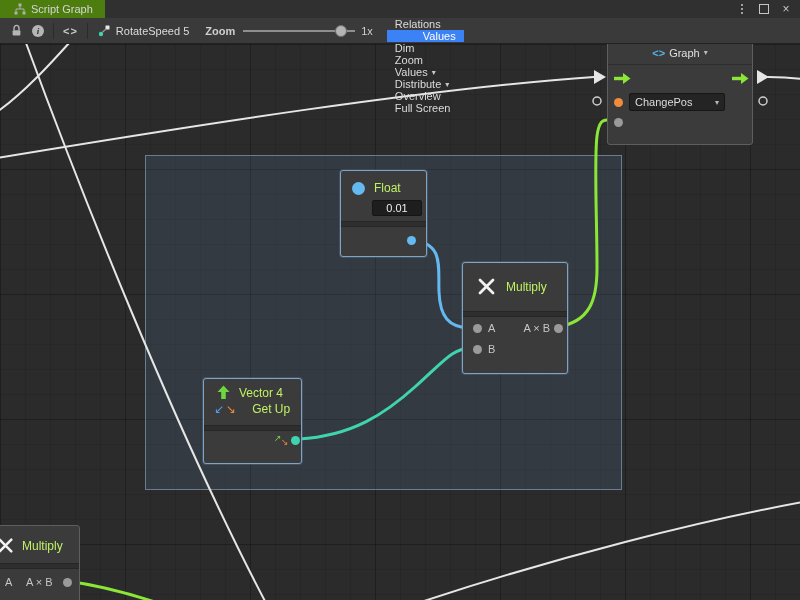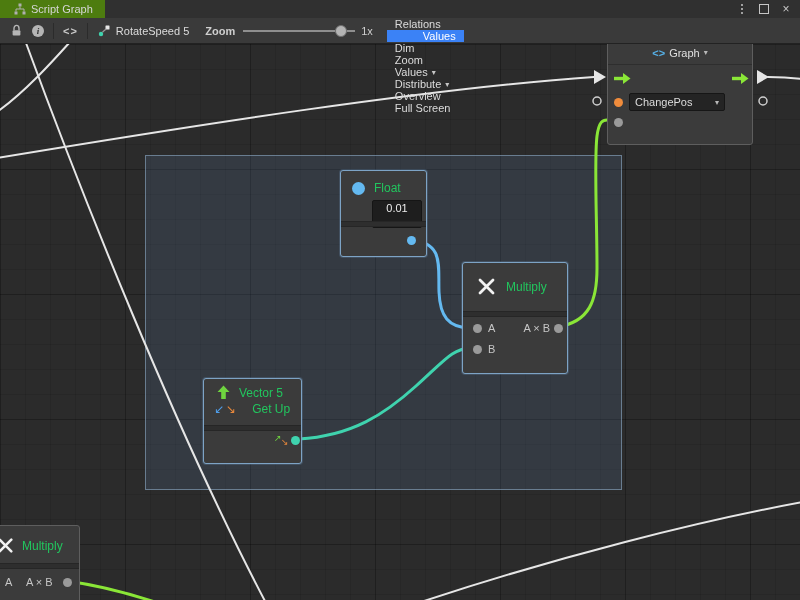--- a/index.html
+++ b/index.html
@@ -49,21 +49,21 @@
       linear-gradient(90deg, rgba(0,0,0,0.10) 1px, transparent 1px);
     background-size:125px 125px,125px 125px,25px 25px,25px 25px;}
   .selection{position:absolute;left:145px;top:155px;width:477px;height:335px;z-index:1;
              border:1px solid transparent;box-sizing:border-box;}
   .wires{position:absolute;left:0;top:0;z-index:2;pointer-events:none;}
 
   
   .node{position:absolute;z-index:3;background:#3b3b3b;border:1px solid #5e5e5e;border-radius:3px;box-sizing:border-box;}
   .node.selected{border-color:#7da3c5;box-shadow:0 0 0 1px rgba(110,150,190,0.25);}
   .ndiv{position:absolute;left:0;right:0;height:4px;background:#2e2e2e;border-top:1px solid #262626;border-bottom:1px solid #262626;}
-  .ntitle{font-size:12px;color:#22c55e;}
+  .ntitle{font-size:12px;color:#bef264;}
   .plabel{position:absolute;font-size:11px;color:#c6c6c6;line-height:13px;}
   .port{position:absolute;width:9px;height:9px;border-radius:50%;background:#9a9a9a;}
   .hrow{display:flex;align-items:center;}
   .circle-icon{width:13px;height:13px;border-radius:50%;}
   .valuebox{position:absolute;background:#1e1e1e;border:1px solid #151515;border-radius:2px;
             color:#ececec;font-size:11px;text-align:center;line-height:15px;box-sizing:border-box;}
   .diag{font-size:12px;line-height:12px;font-family:"DejaVu Sans",sans-serif;}
   .tiny{font-size:9px;line-height:9px;font-family:"DejaVu Sans",sans-serif;}
   .nhead-center{display:flex;align-items:center;justify-content:center;gap:4px;height:23px;
                 border-bottom:1px solid #2e2e2e;font-size:11px;color:#e0e0e0;}
@@ -208,21 +208,21 @@
       <span class="smallcaret">▾</span>
     </div>
     <span class="port" style="left: 5.5px; top: 76.5px; background-color: rgb(154, 154, 154);"></span>
   </div>
 
   <div class="node selected" style="left:340px;top:170px;width:87px;height:87px;">
     <div class="hrow" style="padding:10px 0 0 11px;gap:9px;">
       <span class="circle-icon" style="background-color: rgb(100, 185, 240);"></span>
       <span class="ntitle">Float</span>
     </div>
-    <div class="valuebox" style="left:31px;top:29px;width:50px;height:28px;">0.01</div>
+    <div class="valuebox" style="left:31px;top:29px;width:50px;height:16px;">0.01</div>
     <div class="ndiv" style="top:50px;"></div>
     <span class="port" style="left: 66px; top: 65px; background-color: rgb(100, 185, 240);"></span>
   </div>
 
   <div class="node selected" style="left:462px;top:262px;width:106px;height:112px;">
     <div class="hrow" style="padding:14px 0 0 14px;gap:10px;">
       <svg width="19" height="19" viewBox="0 0 19 19">
         <path d="M3 3 L16 16 M16 3 L3 16" stroke="#f2f2f2" stroke-width="2.8" stroke-linecap="round" fill="none"></path>
       </svg>
       <span class="ntitle">Multiply</span>
@@ -234,21 +234,21 @@
     <span class="port" style="left: 91px; top: 60.5px; background-color: rgb(154, 154, 154);"></span>
     <span class="port" style="left: 9.5px; top: 81.5px; background-color: rgb(154, 154, 154);"></span>
     <span class="plabel" style="left:25px;top:80px;">B</span>
   </div>
 
   <div class="node selected" style="left:203px;top:378px;width:99px;height:86px;">
     <div class="hrow" style="padding:6px 0 0 12px;gap:8px;">
       <svg width="15" height="15" viewBox="0 0 15 15">
         <polygon points="7.5,0.5 13.5,7 9.8,7 9.8,14 5.2,14 5.2,7 1.5,7" style="fill: rgb(111, 212, 63);"></polygon>
       </svg>
-      <span class="ntitle">Vector 5</span>
+      <span class="ntitle">Vector 4</span>
     </div>
     <div class="hrow" style="padding:2px 0 0 10px;gap:2px;">
       <span class="diag" style="color: rgb(79, 158, 234);">↙</span>
       <span class="diag" style="color: rgb(232, 136, 60);">↘</span>
       <span class="ntitle" style="margin-left:14px;">Get Up</span>
     </div>
     <div class="ndiv" style="top:46px;"></div>
     <span class="tiny" style="position: absolute; left: 70px; top: 55px; color: rgb(111, 212, 63);">↗</span>
     <span class="tiny" style="position: absolute; left: 77px; top: 59px; color: rgb(232, 136, 60);">↘</span>
     <span class="port" style="left: 87px; top: 56.5px; background-color: rgb(63, 211, 174);"></span>

